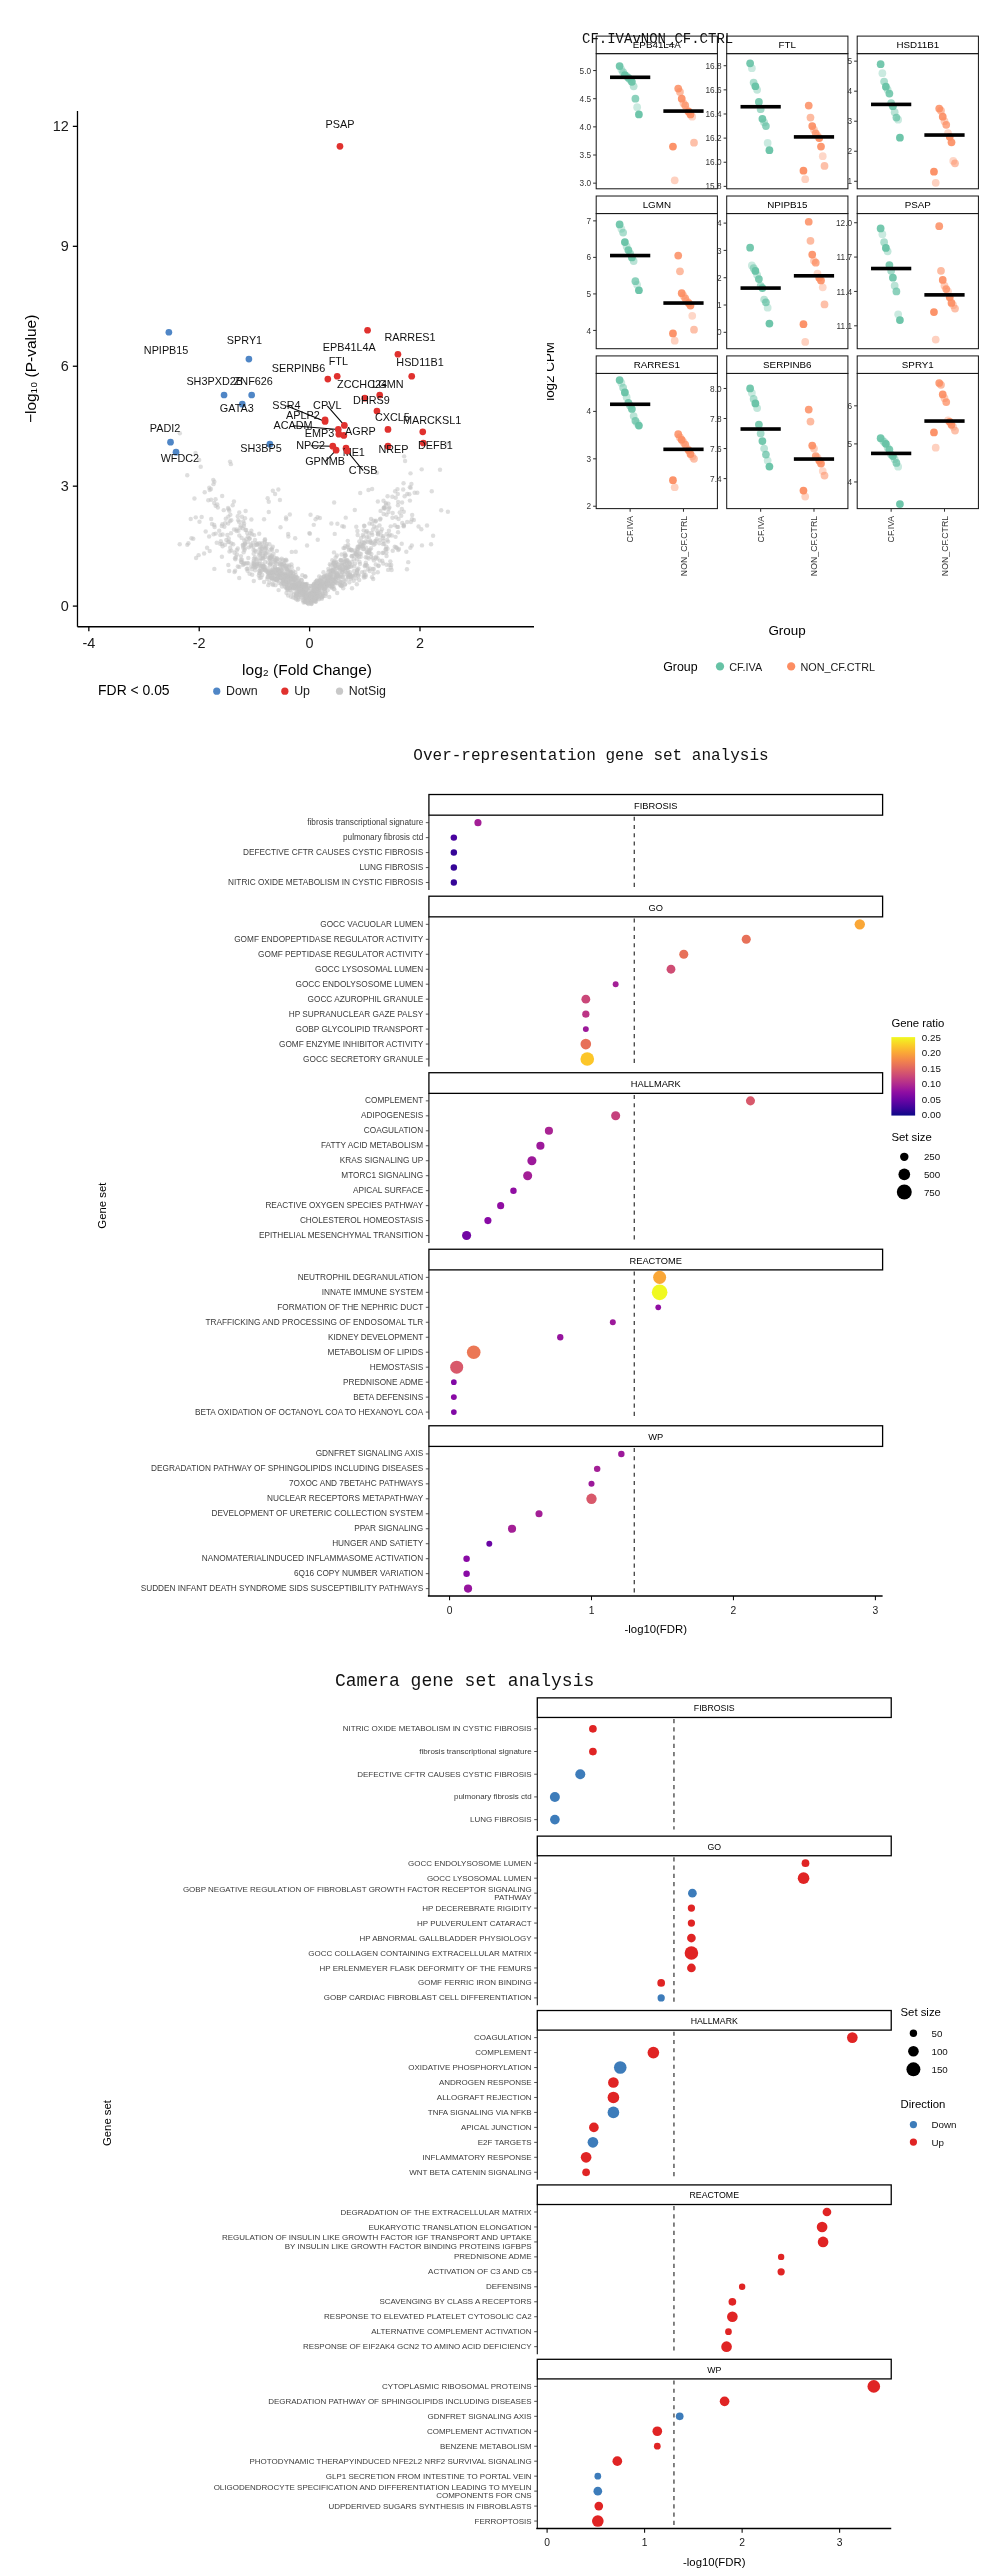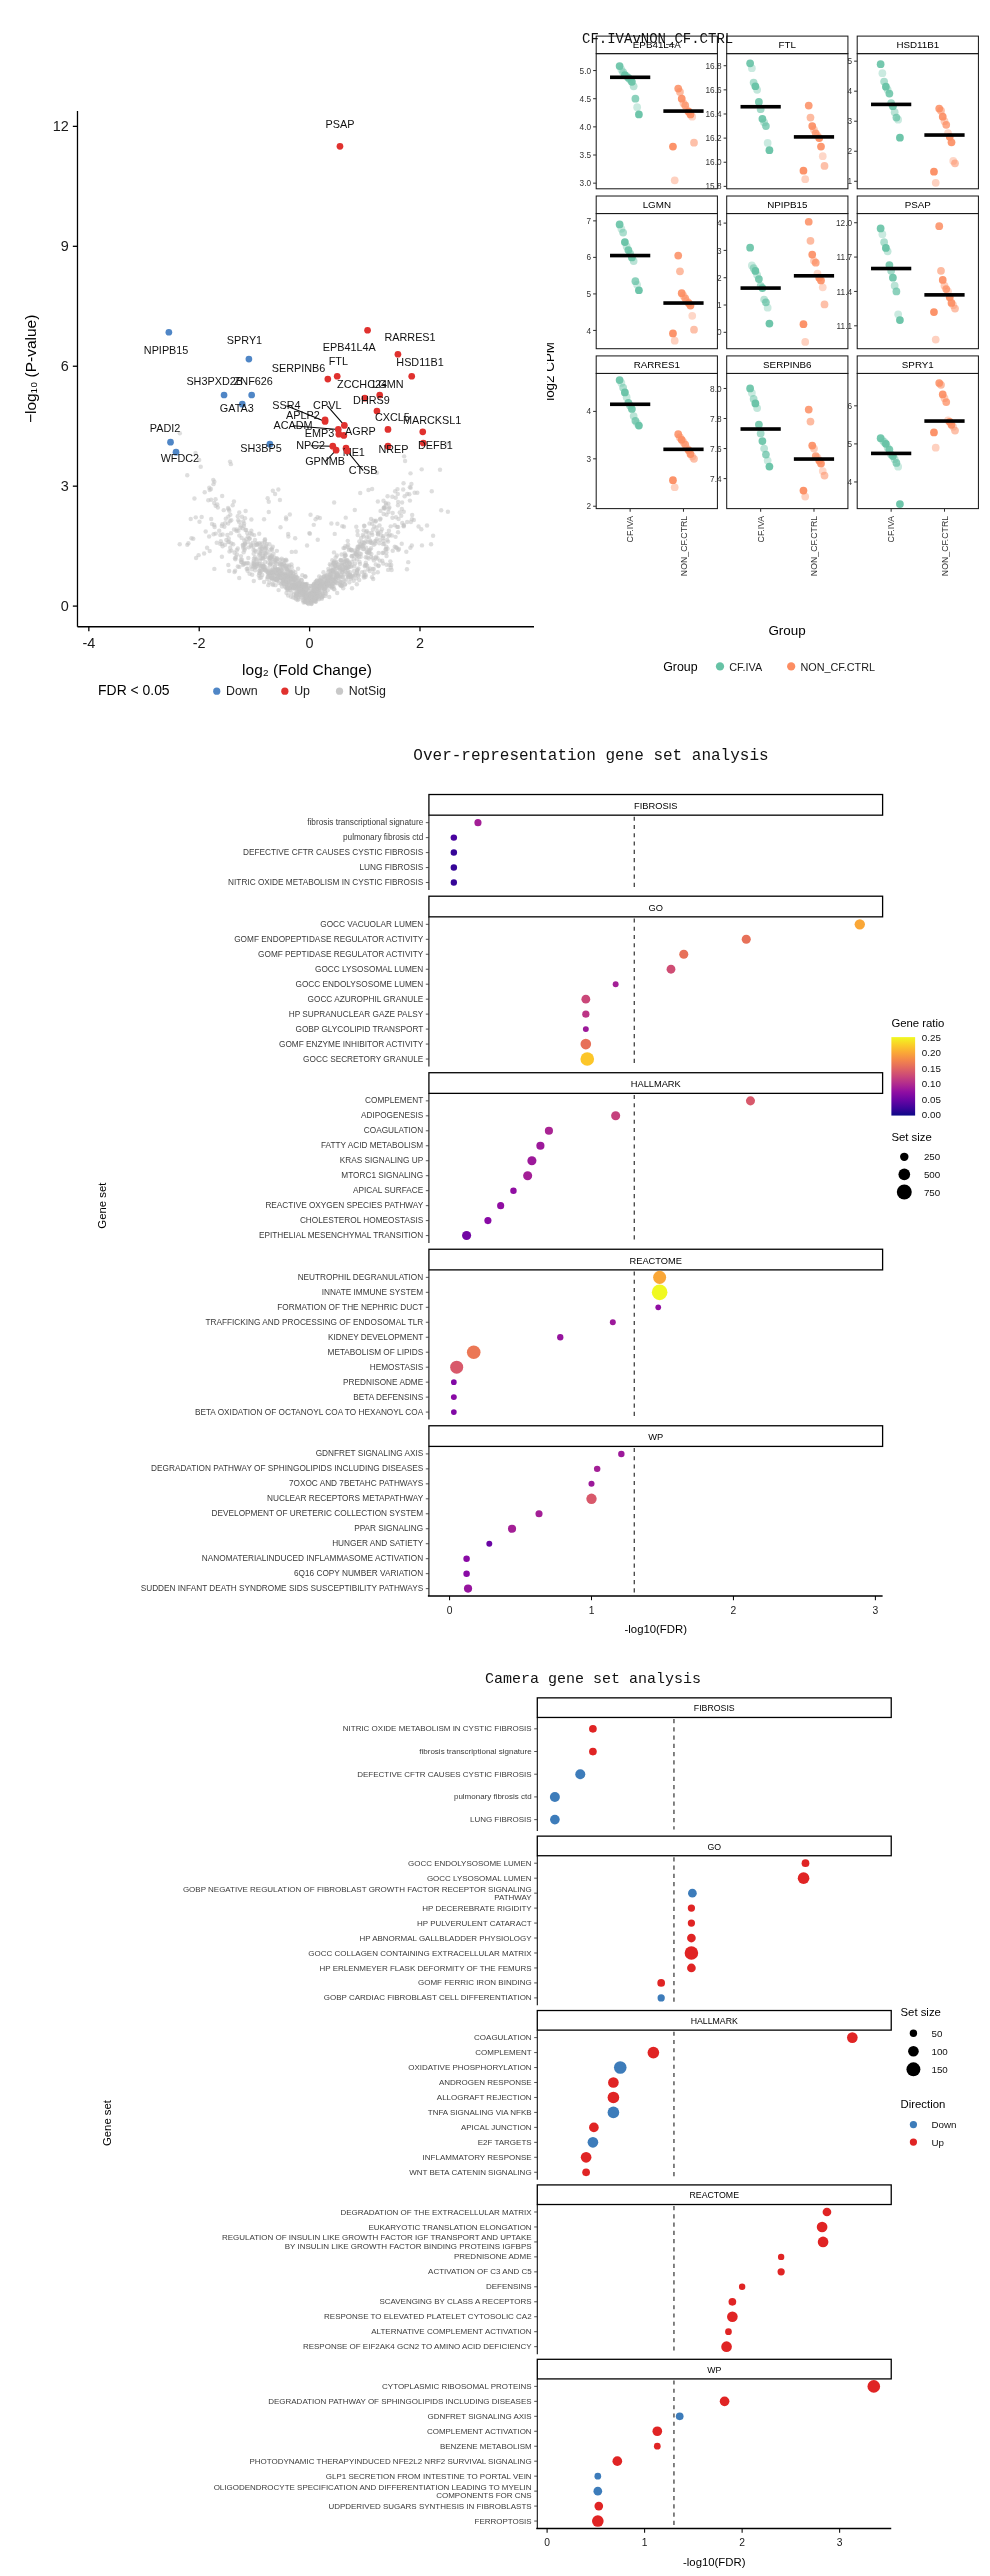--- a/index.html
+++ b/index.html
@@ -1,21 +1,21 @@
 <!DOCTYPE html>
 <html style="font-size:8.3px"><head>
 <meta charset="utf-8">
 <style>
   html,body{margin:0;padding:0;background:#fff;}
   .canvas{position:relative;width:991px;height:2576px;background:#ffffff;overflow:hidden;
           font-family:"Liberation Sans", sans-serif;}
   .chart-title{position:absolute;color:#111;font-family:Liberation Mono, monospace;}
   #cpm-title{left:582px;top:31px;font-size:14px;}
   #ora-title{left:333px;top:747px;width:516px;text-align:center;font-size:16px;}
-  #camera-title{left:335px;top:1671px;width:516px;text-align:center;font-size:15px;}
+  #camera-title{left:335px;top:1671px;width:516px;text-align:left;font-size:18px;}
   svg{position:absolute;left:0;top:0;}
   #volcano-svg{left:0;top:0;}
   #cpm-svg{left:547px;top:0;}
   #ora-svg{left:0;top:717px;}
   #camera-svg{left:0;top:1654px;}
 </style>
 </head>
 <body>
 
 <div class="canvas">

